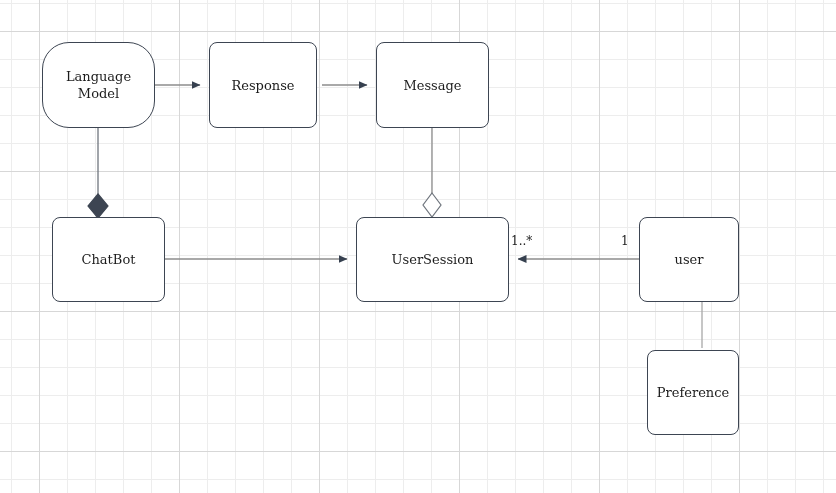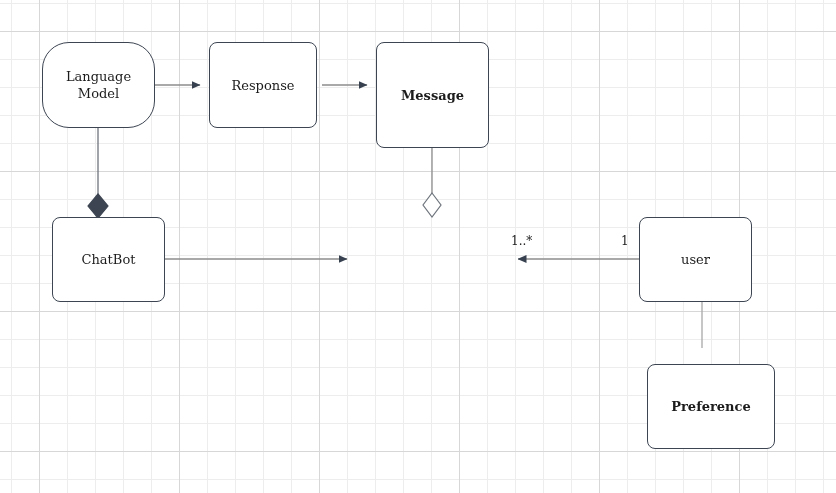--- a/index.html
+++ b/index.html
@@ -109,34 +109,37 @@
 
   <div class="node" style="left:42px;  top:42px;  width:113px; height:86px;border-radius:27px;">
     <span class="node-label">Language
 Model</span>
   </div>
 
   <div class="node" style="left:209px; top:42px;  width:108px; height:86px;">
     <span class="node-label">Response</span>
   </div>
 
-  <div class="node" style="left:376px; top:42px;  width:113px; height:106px;font-weight:bold;">
+  <div class="node" style="left:376px; top:42px;  width:113px; height:86px;">
     <span class="node-label">Message</span>
   </div>
 
   <div class="node" style="left:52px;  top:217px; width:113px; height:85px;">
     <span class="node-label">ChatBot</span>
   </div>
 
+  <div class="node" style="left:356px; top:217px; width:153px; height:85px;">
+    <span class="node-label">UserSession</span>
+  </div>
 
-  <div class="node" style="left:639px; top:217px; width:113px; height:85px;">
+  <div class="node" style="left:639px; top:217px; width:100px; height:85px;">
     <span class="node-label">user</span>
   </div>
 
-  <div class="node" style="left:647px; top:364px; width:128px; height:85px;font-weight:bold;">
+  <div class="node" style="left:647px; top:350px; width:92px; height:85px;">
     <span class="node-label">Preference</span>
   </div>
 
   <span class="edge-label" style="left:511px; top:234px;">1..*</span>
 
   <span class="edge-label" style="left:621px; top:234px;">1</span>
 
 </div>
 
 </body></html>

